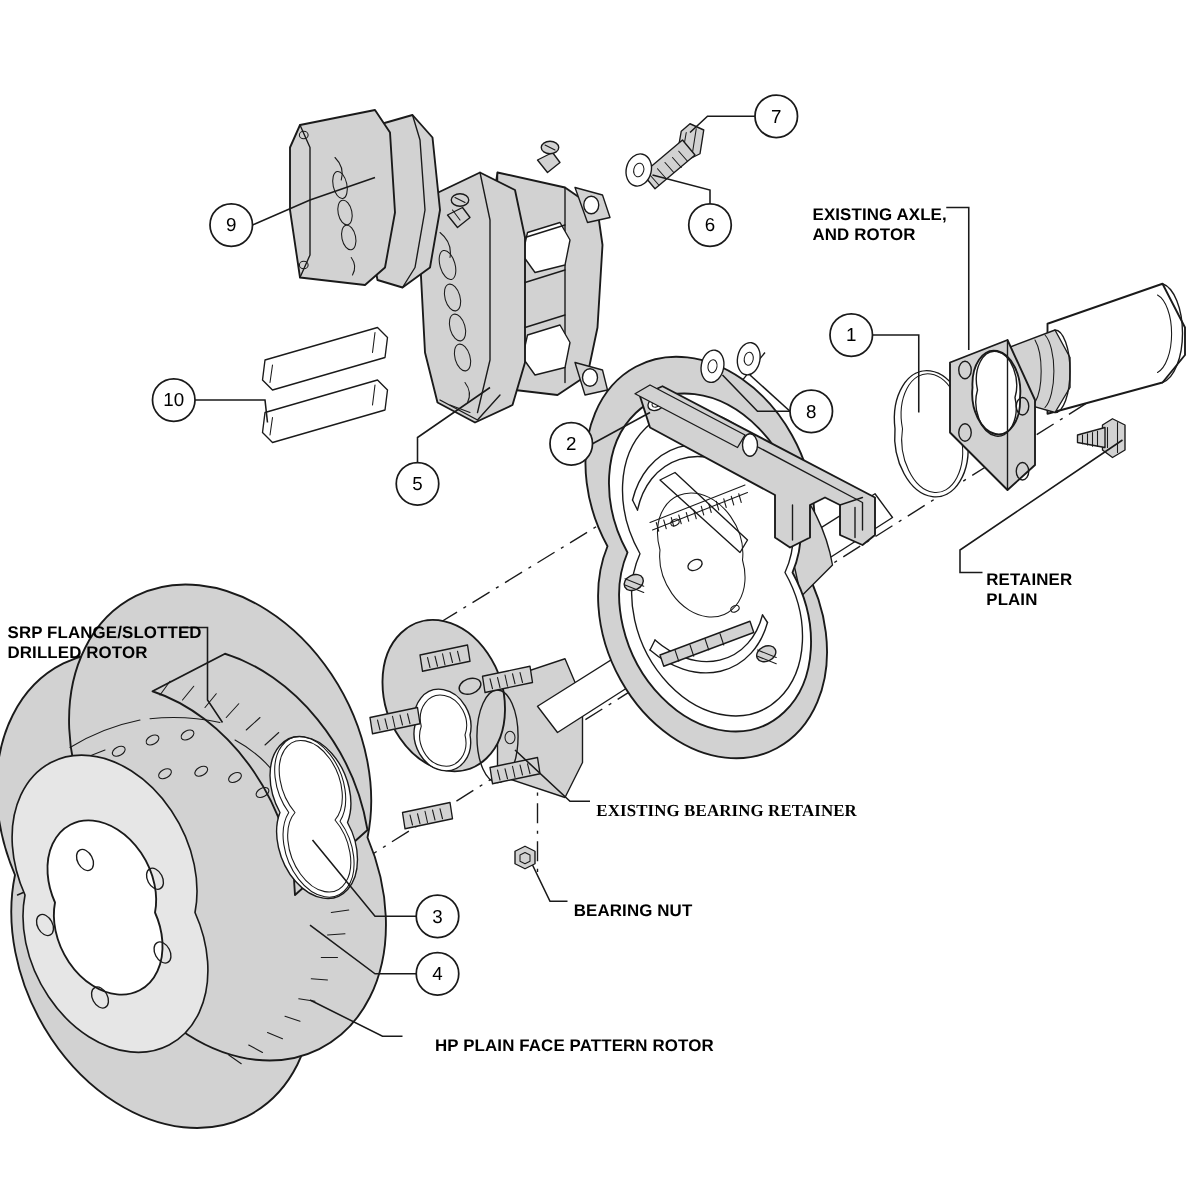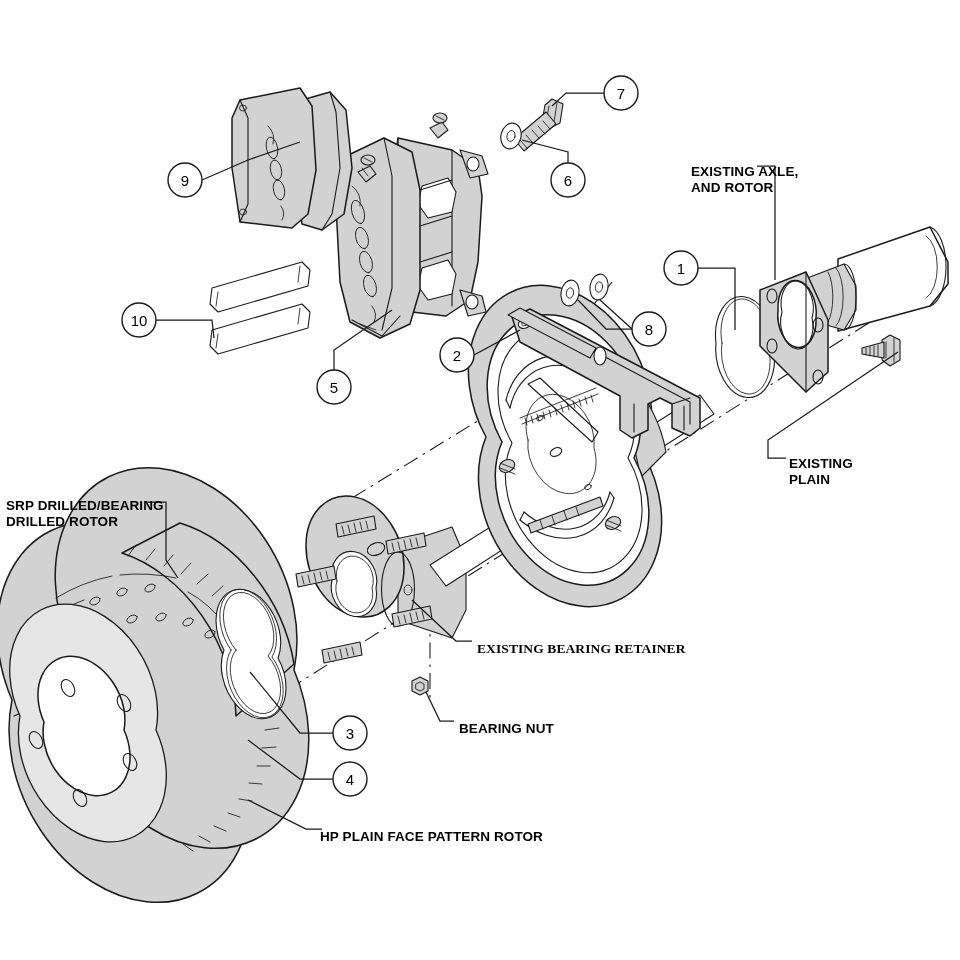--- a/index.html
+++ b/index.html
@@ -467,21 +467,21 @@
         </g>
         <g>
           <circle cx="139" cy="320" r="17" class="blo"></circle>
           <text x="139" y="320.5" class="balloon-txt">10</text>
         </g>
       </g>
 
   </svg>
 
   <div id="labels">
-      <div class="lbl" style="left: 6px; top: 498px;"><div>SRP DRILLED/BEARING</div><div>DRILLED ROTOR</div></div>
-      <div class="lbl" style="left: 650px; top: 164px; margin-left: 41px;"><div>EXISTING AXLE,</div><div>AND ROTOR</div></div>
-      <div class="lbl" style="left: 789px; top: 456px;"><div>EXISTING</div><div>PLAIN</div></div>
+      <div class="lbl" style="left: 6px; top: 498px;"><div>SRP FLANGE/SLOTTED</div><div>DRILLED ROTOR</div></div>
+      <div class="lbl" style="left: 650px; top: 164px;"><div>EXISTING AXLE,</div><div>AND ROTOR</div></div>
+      <div class="lbl" style="left: 789px; top: 456px;"><div>RETAINER</div><div>PLAIN</div></div>
       <div class="lbl" style="left: 477px; top: 641px; font-family: Liberation Serif, serif;"><div>EXISTING BEARING RETAINER</div></div>
       <div class="lbl" style="left: 459px; top: 721px;"><div>BEARING NUT</div></div>
-      <div class="lbl" style="left: 320px; top: 829px;"><div>HP PLAIN FACE PATTERN ROTOR</div></div>
+      <div class="lbl" style="left: 348px; top: 829px;"><div>HP PLAIN FACE PATTERN ROTOR</div></div>
     </div>
 
 </div>
 
 </body></html>

